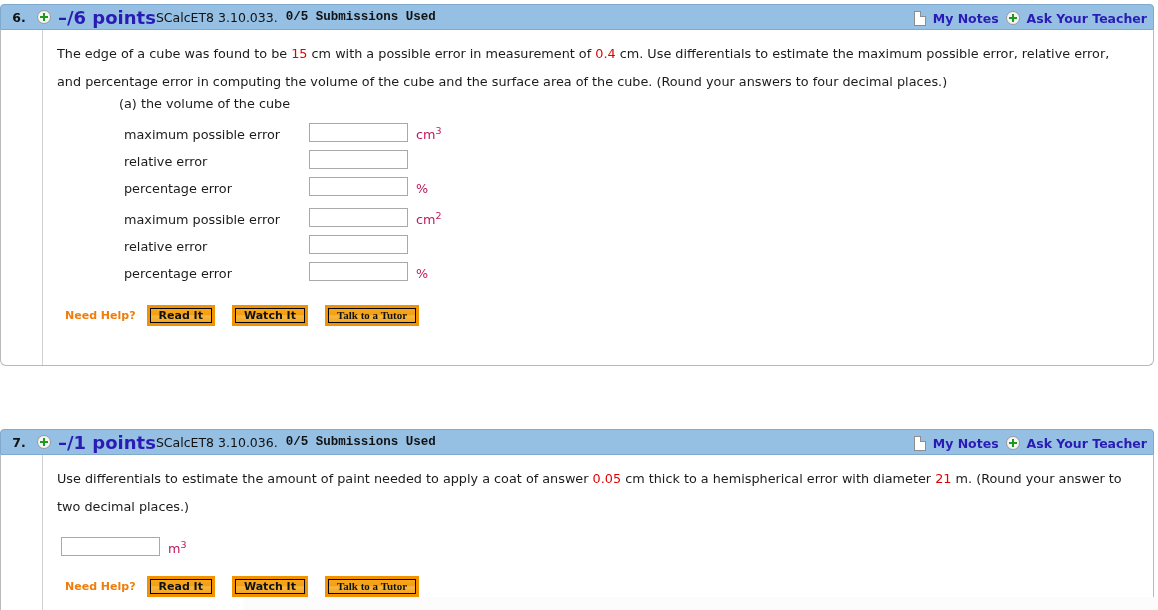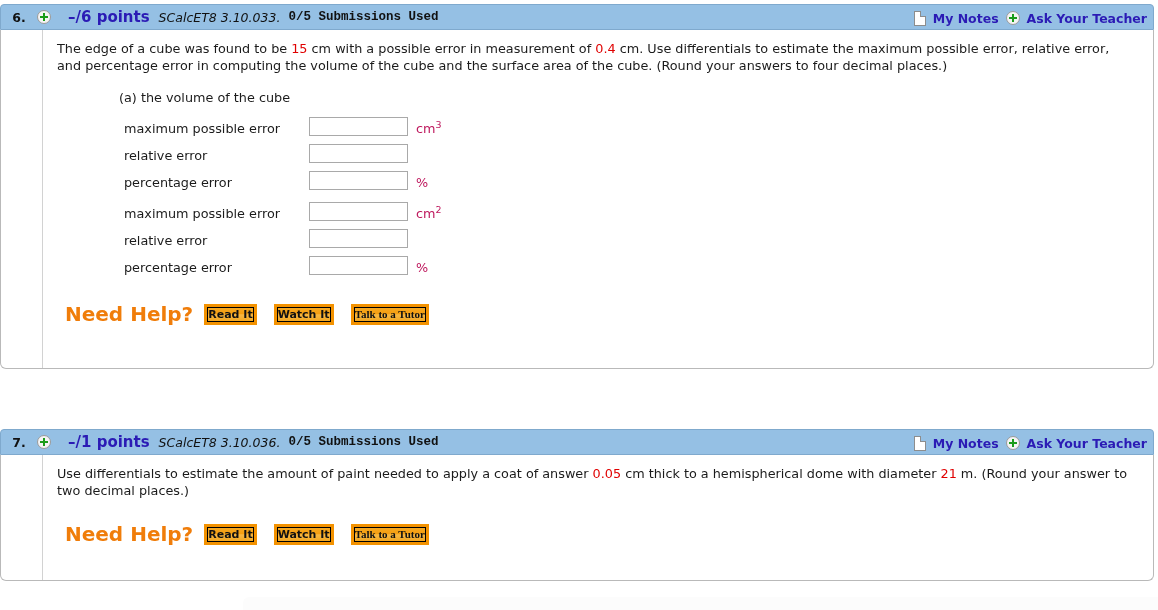--- a/index.html
+++ b/index.html
@@ -66,29 +66,27 @@
   }
   .plus-icon::before {
     left: 2px; right: 2px; top: 5px; height: 2px;
   }
   .plus-icon::after {
     top: 2px; bottom: 2px; left: 5px; width: 2px;
   }
   .points {
     color: #2b1bb5;
     font-weight: bold;
-    margin-left: 17px;
-    font-size: 15px;
+    margin-left: 7px;
+    font-size: 18px;
   }
   .qcode {
     color: #111;
     font-weight: normal;
-    margin-left: 9px;
-    font-size: 12.5px;
-    font-style: italic;
+    font-size: 12.5px;
   }
   .subs {
     color: #111;
     font-weight: bold;
     margin-left: 8px;
     font-size: 12.5px;
     font-family: Liberation Mono, monospace;
   }
   .hdr-right {
     position: absolute;
@@ -137,29 +135,28 @@
   }
   .qcontent {
     flex: 1;
     padding: 10px 14px 12px 14px;
     position: relative;
   }
 
   .stem {
     font-size: 12.8px;
     color: #1b1b1b;
-    line-height: 17px;
+    line-height: 28px;
     max-width: 1075px;
   }
   .num-red { color: #e00000; }
 
   .part-label {
     font-size: 12.8px;
     color: #1b1b1b;
-    margin-top: 16px;
     margin-left: 62px;
   }
 
   .ansrow {
     display: flex;
     align-items: flex-end;
     margin-left: 67px;
     height: 27px;
   }
   .ansrow .lbl {
@@ -186,34 +183,34 @@
 
   
   .needhelp {
     display: flex;
     align-items: center;
     margin-left: 8px;
   }
   .needhelp-label {
     color: #f07d0a;
     font-weight: bold;
-    font-size: 20px;
+    font-size: 11px;
     margin-right: 14px;
   }
   .helpbtn {
     background: linear-gradient(to bottom, #f5a720 0%, #f59e10 45%, #f7b844 52%, #f2a620 100%);
     border: 1px solid #000000;
     outline: 3px solid #f39200;
     outline-offset: 0px;
     color: #111111;
     font-weight: bold;
     font-size: 11px;
     height: 15px;
     line-height: 13px;
-    padding: 0 0;
+    padding: 0 8px;
     margin-right: 23px;
     cursor: pointer;
     white-space: nowrap;
     font-family: "DejaVu Sans", "Liberation Sans", sans-serif;
   }
   .helpbtn:last-child { margin-right: 0; font-family: Liberation Serif, serif; }
 
   
   .ghost {
     position: absolute;
@@ -317,22 +314,26 @@
       <span class="plus-icon"></span>
       <span class="hdr-link">Ask Your Teacher</span>
     </div>
   </div>
 
   <div class="qcard-inner">
     <div class="qbody">
       <div class="gutter"></div>
       <div class="qcontent">
 
-        <div class="stem"><span>Use differentials to estimate the amount of paint needed to apply a coat of answer </span><span class="num-red">0.05</span><span> cm thick to a hemispherical dome with diameter </span><span class="num-red">21</span><span> m. (Round your answer to two decimal places.)</span></div>
-
+        <div class="stem"><span>Use differentials to estimate the amount of paint needed to apply a coat of answer </span><span class="num-red">0.05</span><span> cm thick to a hemispherical error with diameter </span><span class="num-red">21</span><span> m. (Round your answer to two decimal places.)</span></div>
+
+        <div class="ansrow" style="margin-left:4px;margin-top:8px;">
+          <input class="txtbox" type="text" value="" style="">
+          <span class="unit"><span>m</span><sup>3</sup></span>
+        </div>
 
         <div class="needhelp" style="margin-top:23px;">
           <span class="needhelp-label">Need Help?</span>
           <button class="helpbtn">Read It</button>
           <button class="helpbtn">Watch It</button>
           <button class="helpbtn">Talk to a Tutor</button>
         </div>
 
         <div style="height:22px;"></div>
       </div>

